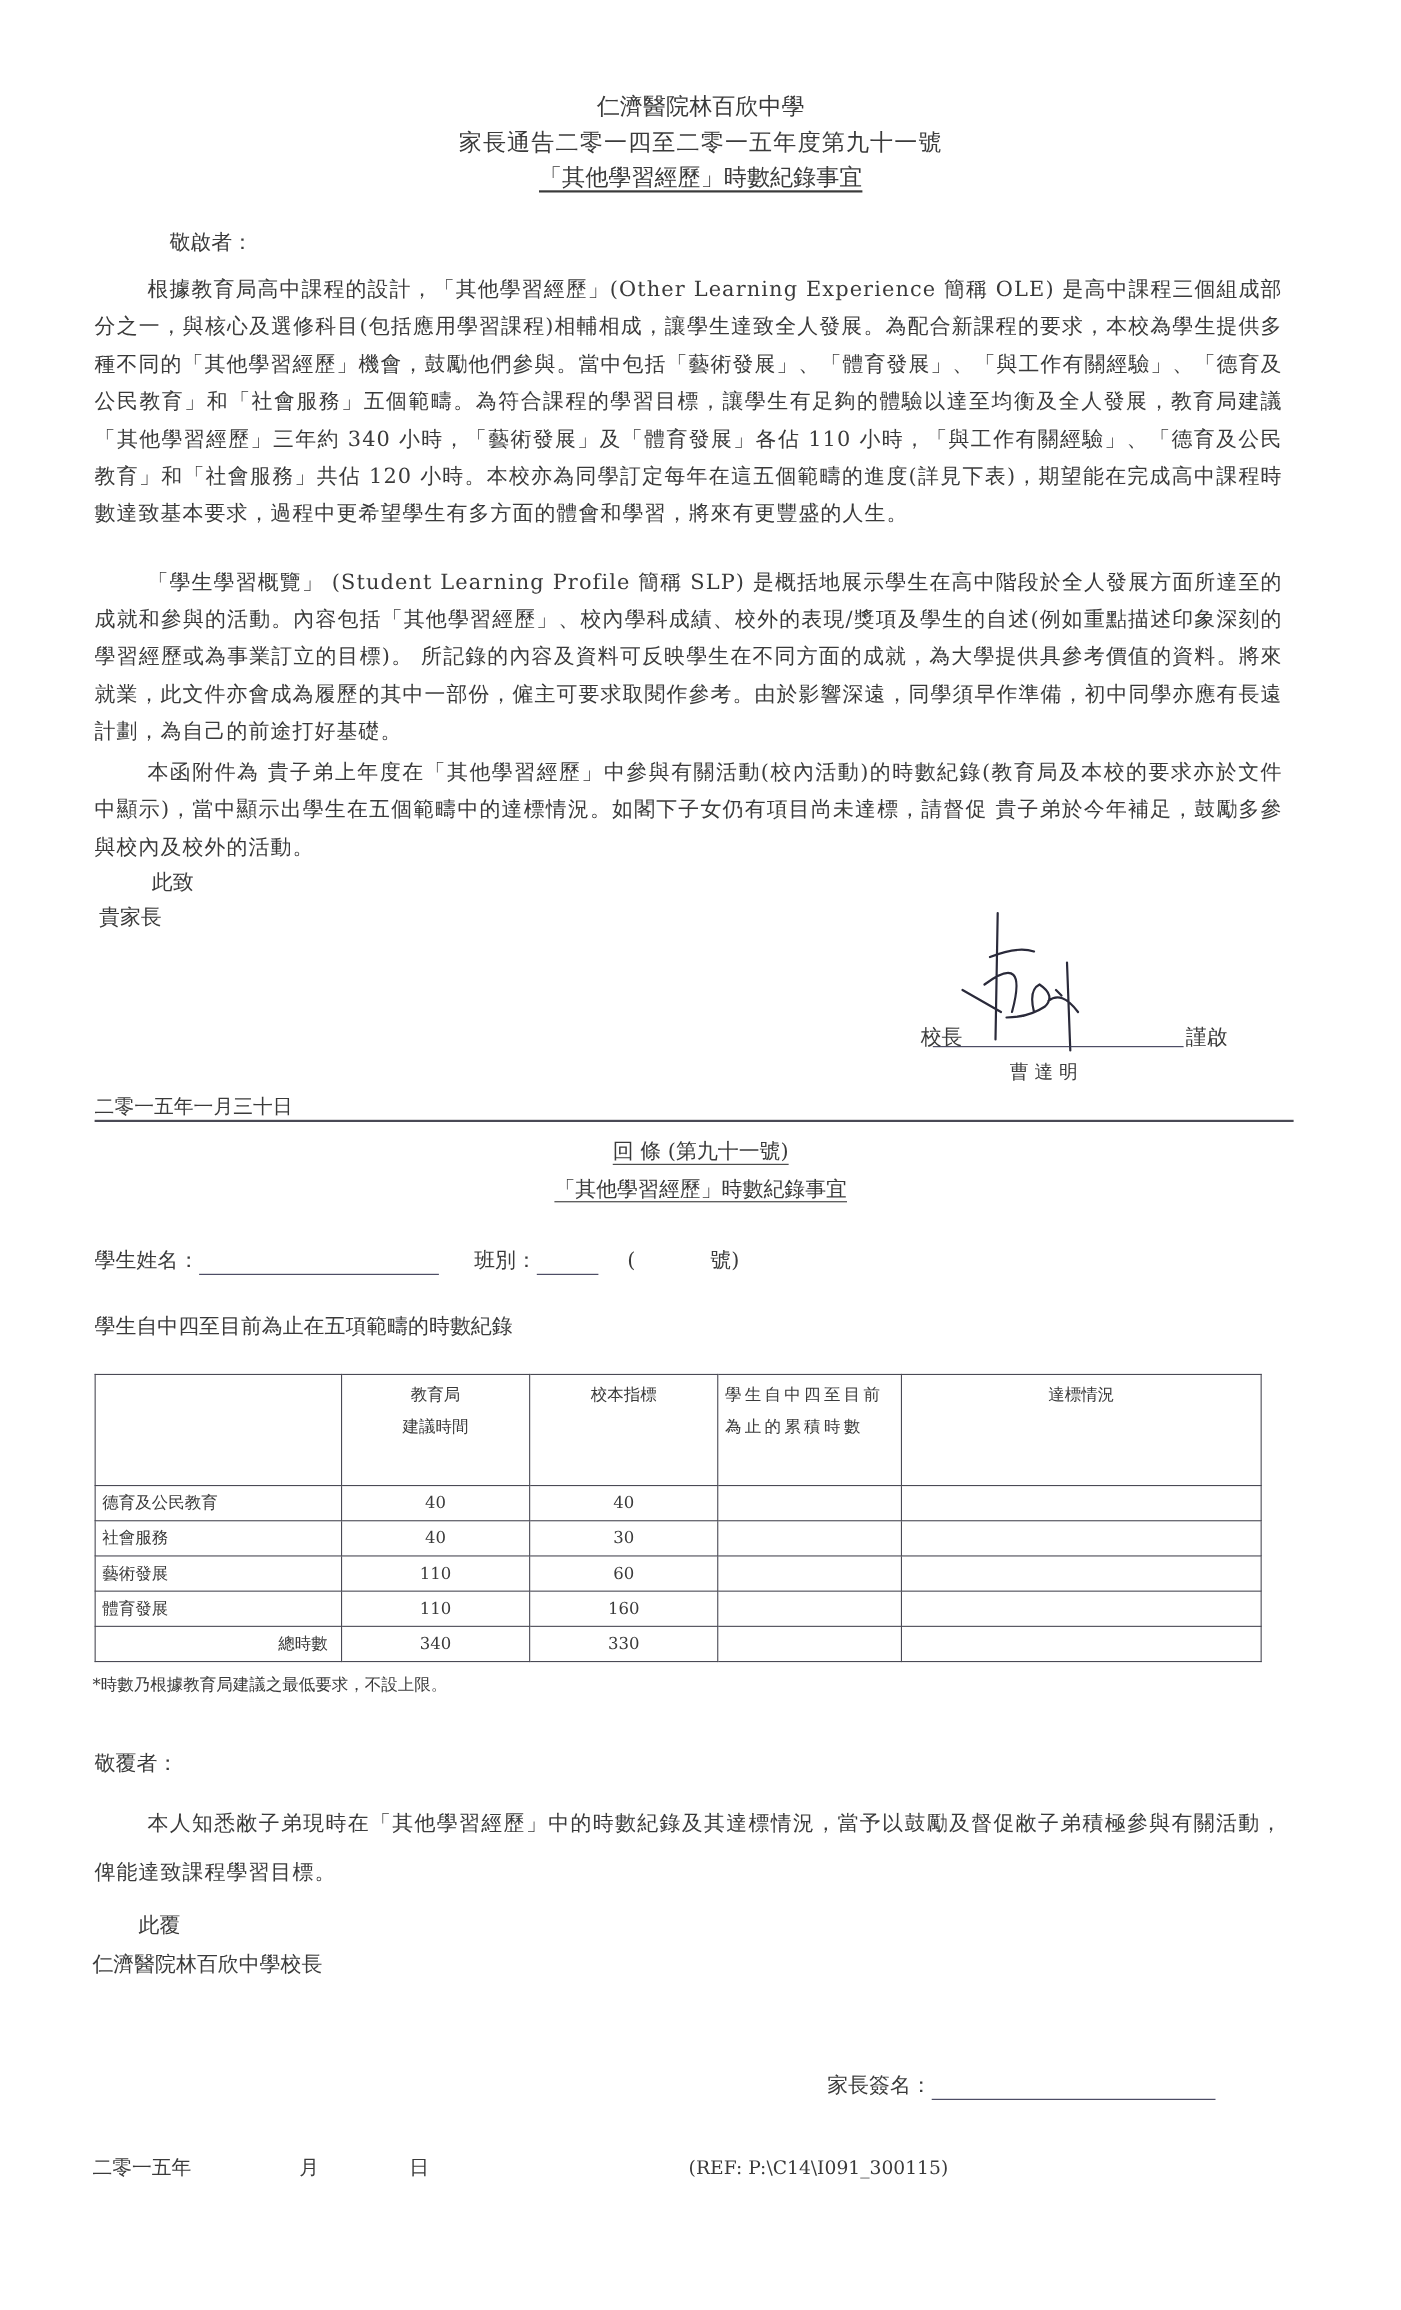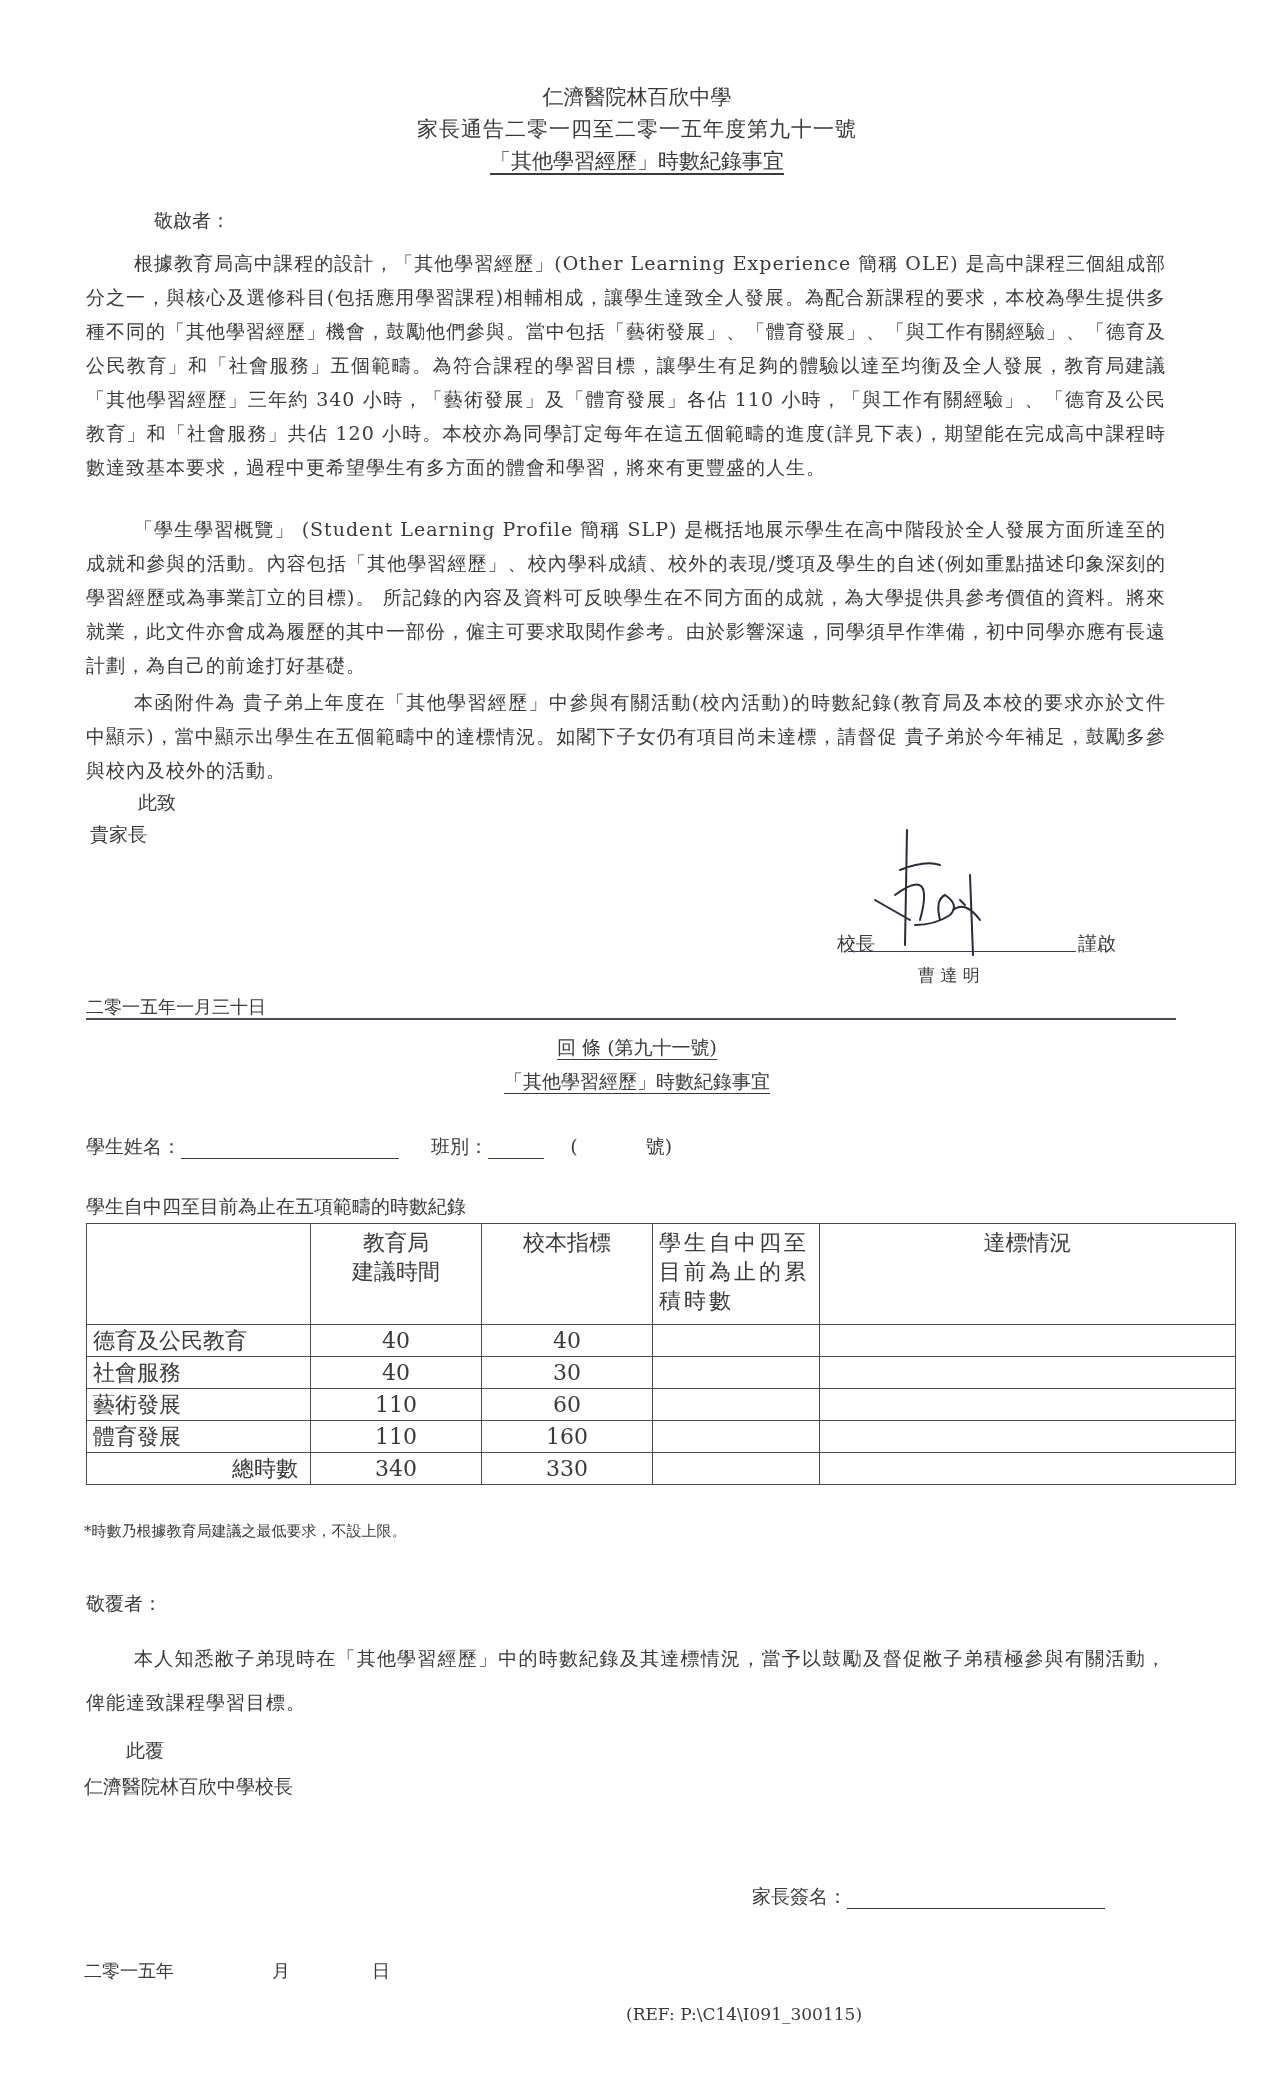--- a/index.html
+++ b/index.html
@@ -10,22 +10,22 @@
   }
   .abs { position: absolute; }
   .center-line { left: 0; width: 1274px; text-align: center; font-size: 21px; line-height: 30px; }
   .underline { text-decoration: underline; text-underline-offset: 5px; text-align: right; }
   .para { position: absolute; left: 86px; width: 1080px; font-size: 19px; line-height: 34px; text-align: justify; letter-spacing: 1px; }
   .para p { margin: 0; text-indent: 48px; }
   .txt { position: absolute; font-size: 19px; line-height: 26px; white-space: nowrap; }
   .rule { position: absolute; height: 0; border-top: 2px solid #4a4a55; }
   .blank-line { display: inline-block; border-bottom: 1.5px solid #3a3a55; vertical-align: bottom; }
   table.hours {
-    position: absolute; left: 86px; top: 1223px; width: 1150px;
-    border-collapse: collapse; font-size: 22px;
+    position: absolute; left: 86px; top: 1249px; width: 1061px;
+    border-collapse: collapse; font-size: 15px;
   }
   table.hours td, table.hours th {
     border: 1.5px solid #4a4a55; padding: 0 6px; font-weight: normal; vertical-align: top;
   }
   table.hours th { height: 96px; line-height: 29px; padding-top: 4px; }
   table.hours td { height: 31px; line-height: 31px; }
   .c-cat { width: 205px; text-align: left; }
   .c-num { width: 158px; text-align: center; }
   .c-acc { width: 154px; text-align: left; }
   .c-status { text-align: center; }
@@ -147,13 +147,13 @@
 <div class="txt" style="left:126px; top:1737px;">此覆</div>
 <div class="txt" style="left:84px; top:1773px;">仁濟醫院林百欣中學校長</div>
 
 <div class="txt" style="left:752px; top:1883px;">
   <span>家長簽名：</span><span class="blank-line" style="width:258px; height:22px;"></span>
 </div>
 
 <div class="txt" style="left:84px; top:1958px; font-size:18px;">二零一五年</div>
 <div class="txt" style="left:272px; top:1958px; font-size:18px;">月</div>
 <div class="txt" style="left:372px; top:1958px; font-size:18px;">日</div>
-<div class="txt" style="left:626px; top:1958px; font-size:17px;margin-top:43px;">(REF: P:\C14\I091_300115)</div>
+<div class="txt" style="left:626px; top:1958px; font-size:17px;">(REF: P:\C14\I091_300115)</div>
 
 </body></html>

